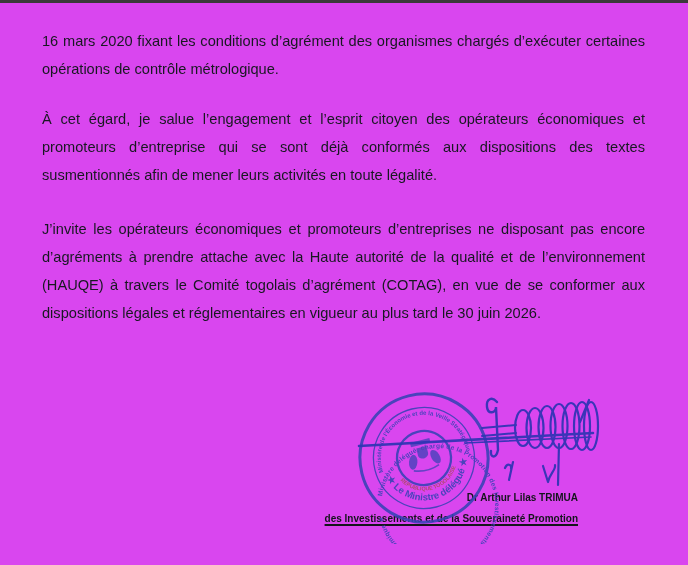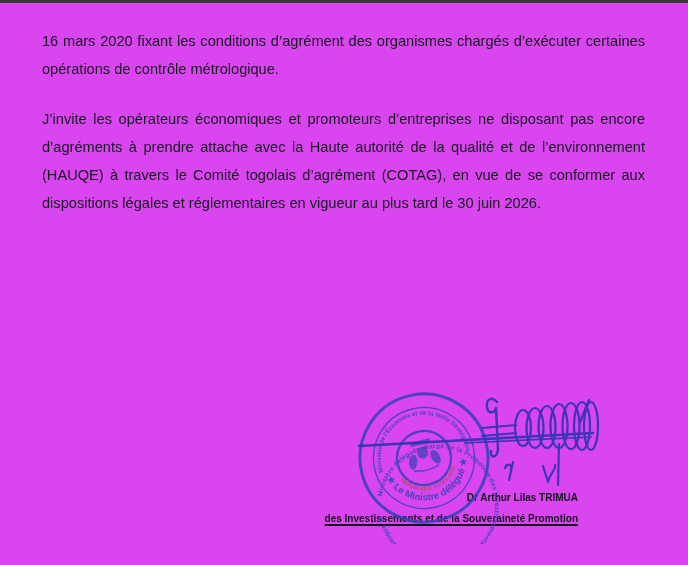--- a/index.html
+++ b/index.html
@@ -41,20 +41,21 @@
 </style>
 </head>
 <body>
 
 <div class="page">
 
   <div class="topline"></div>
 
   <div class="content">
     <p>16 mars 2020 fixant les conditions d’agrément des organismes chargés d’exécuter certaines opérations de contrôle métrologique.</p>
+    <p class="gap-lg">À cet égard, je salue l’engagement et l’esprit citoyen des opérateurs économiques et promoteurs d’entreprise qui se sont déjà conformés aux dispositions des textes susmentionnés afin de mener leurs activités en toute légalité.</p>
     <p class="gap-lg">J’invite les opérateurs économiques et promoteurs d’entreprises ne disposant pas encore d’agréments à prendre attache avec la Haute autorité de la qualité et de l’environnement (HAUQE) à travers le Comité togolais d’agrément (COTAG), en vue de se conformer aux dispositions légales et réglementaires en vigueur au plus tard le 30 juin 2026.</p>
   </div>
 
   <div class="sig-block">
     <div>Dr Arthur Lilas TRIMUA</div>
     <div class="sig-title">des Investissements et de la Souveraineté Promotion</div>
   </div>
 
   <svg class="stamp-svg" width="172" height="172" viewBox="-86 -86 172 172">
     <g transform="rotate(-14)" stroke="#3743b5" fill="none">

